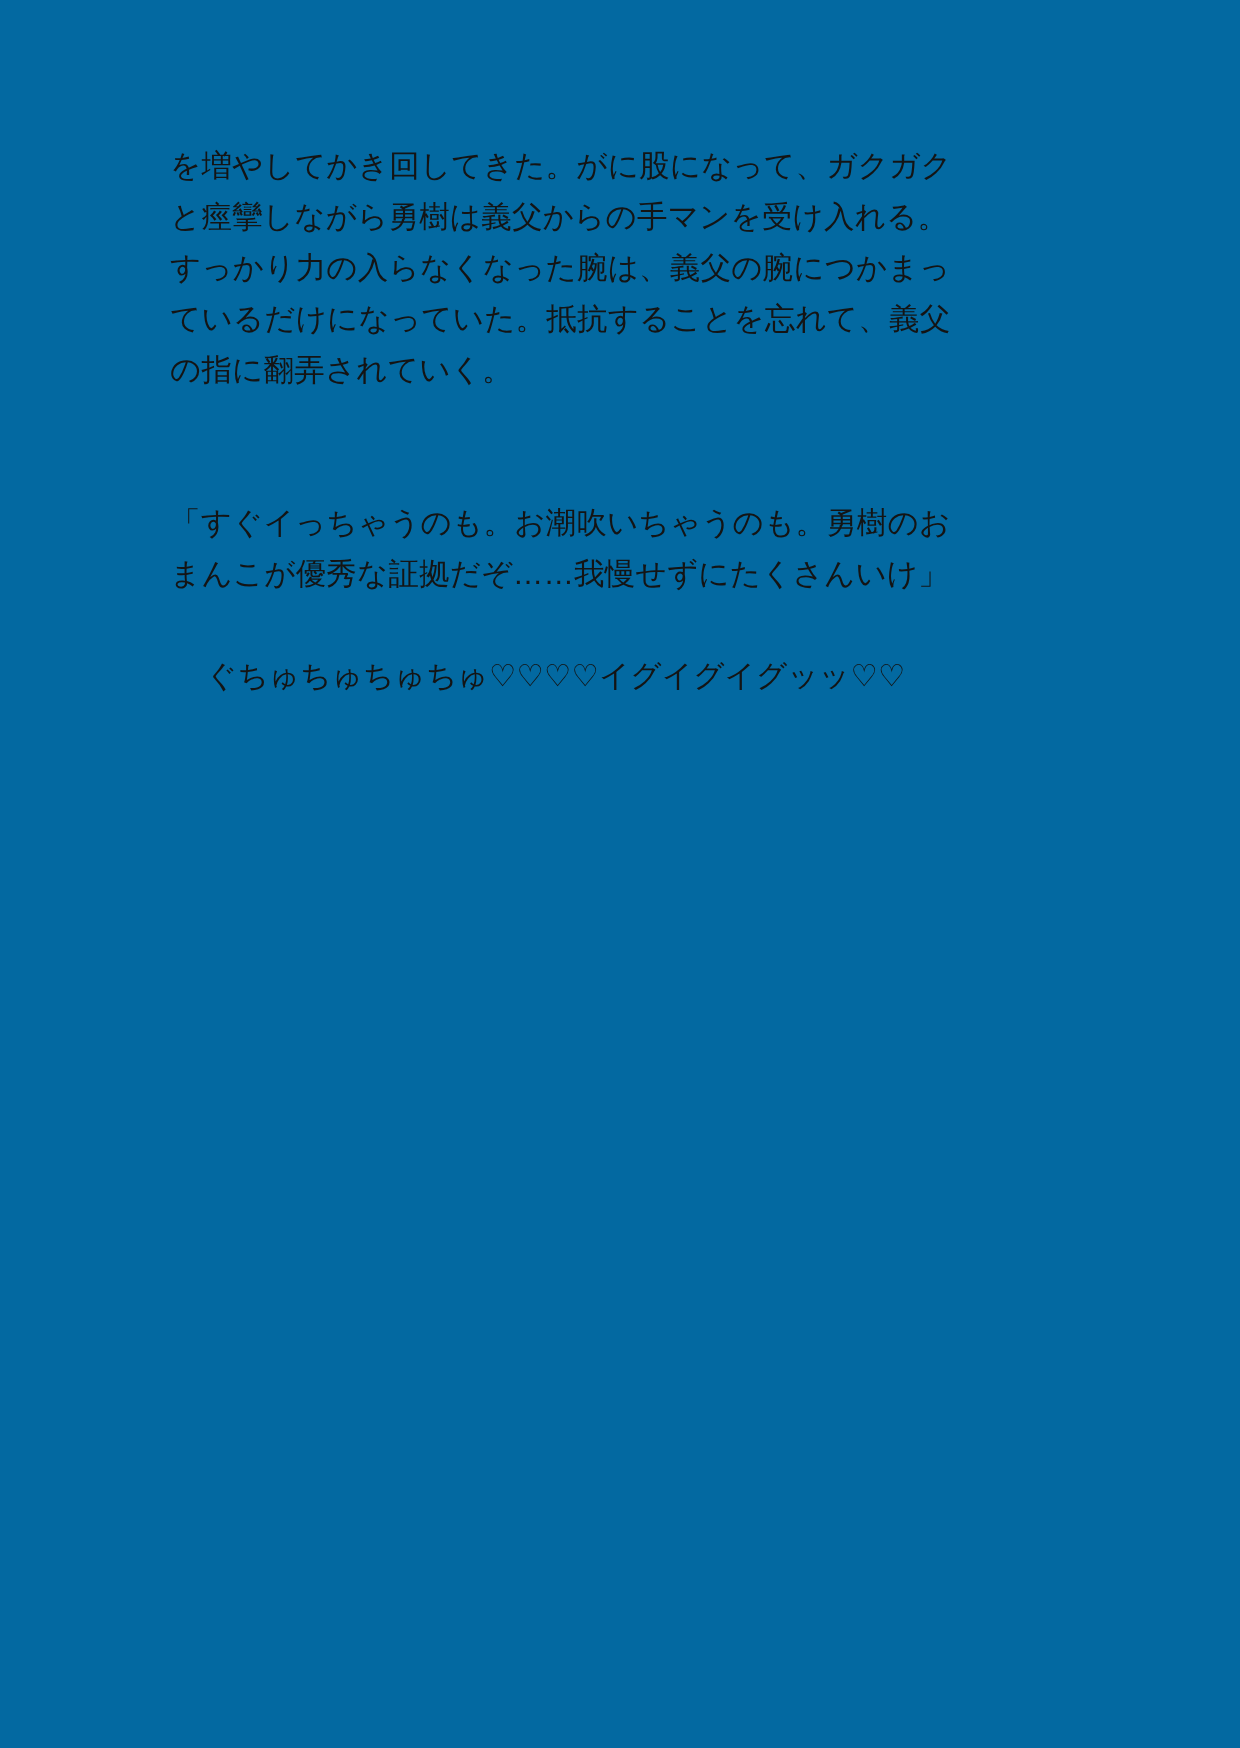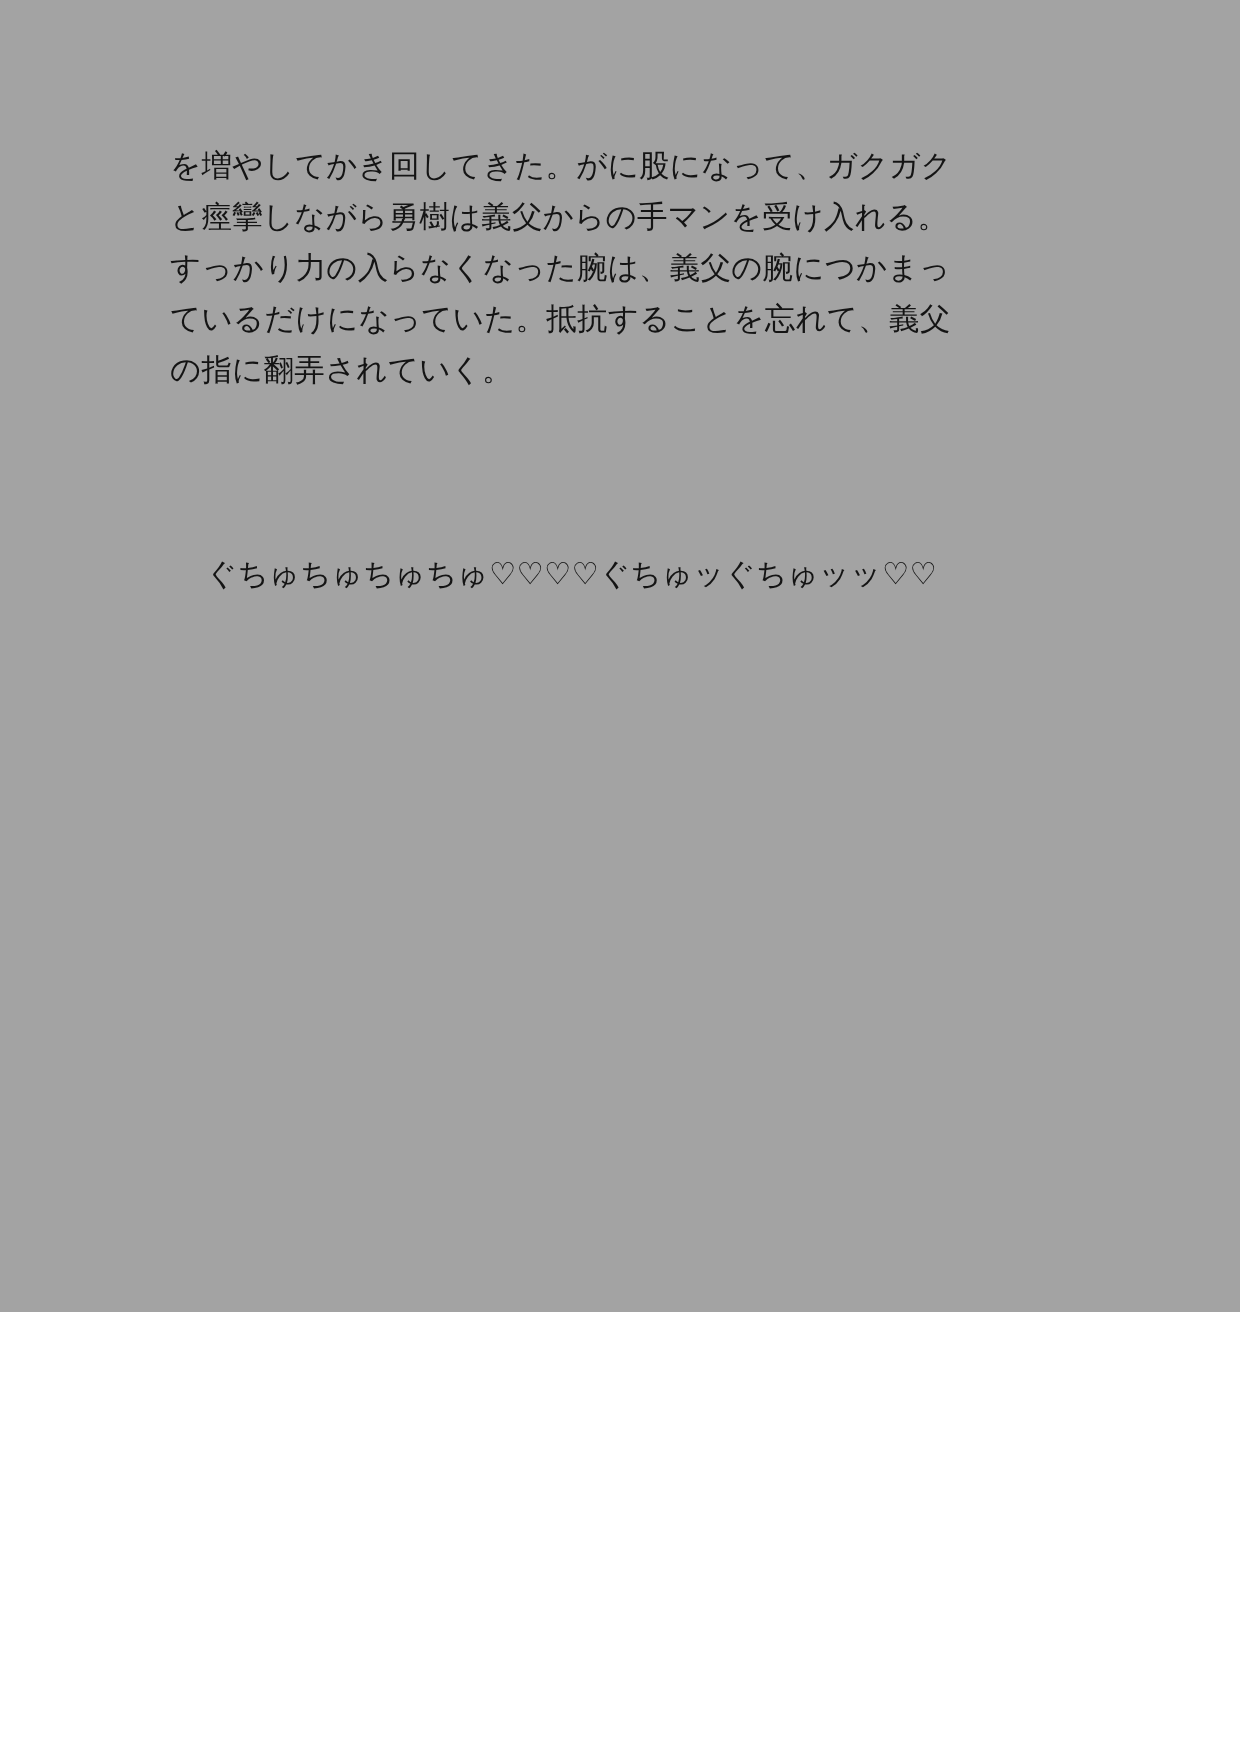--- a/index.html
+++ b/index.html
@@ -10,22 +10,22 @@
   body {
     width: 1240px;
     height: 1748px;
     font-family: "Liberation Sans", "DejaVu Sans", sans-serif;
     color: #1a1a1a;
     overflow: hidden;
   }
   .page {
     position: relative;
     width: 1240px;
-    height: 1312px;
-    background: #a3a3a3;
+    height: 1748px;
+    background: #0369a1;
     box-sizing: border-box;
   }
   .text-column {
     position: absolute;
     left: 170px;
     top: 140px;
     width: 790px;
   }
   .para {
     font-size: 30.5px;
@@ -48,20 +48,21 @@
 
 <div class="page">
   <div class="text-column">
 
     <p class="para">を増やしてかき回してきた。がに股になって、ガクガクと痙攣しながら勇樹は義父からの手マンを受け入れる。すっかり力の入らなくなった腕は、義父の腕につかまっているだけになっていた。抵抗することを忘れて、義父の指に翻弄されていく。</p>
     <div class="gap-lg"></div>
 
     <div class="gap-lg"></div>
 
 
+    <p class="para">「すぐイっちゃうのも。お潮吹いちゃうのも。勇樹のおまんこが優秀な証拠だぞ……我慢せずにたくさんいけ」</p>
     <div class="gap-lg"></div>
 
-    <p class="para indent">ぐちゅちゅちゅちゅ♡♡♡♡ぐちゅッぐちゅッッ♡♡</p>
+    <p class="para indent">ぐちゅちゅちゅちゅ♡♡♡♡イグイグイグッッ♡♡</p>
     <div class="gap-lg"></div>
 
 
   </div>
 </div>
 
 </body></html>

